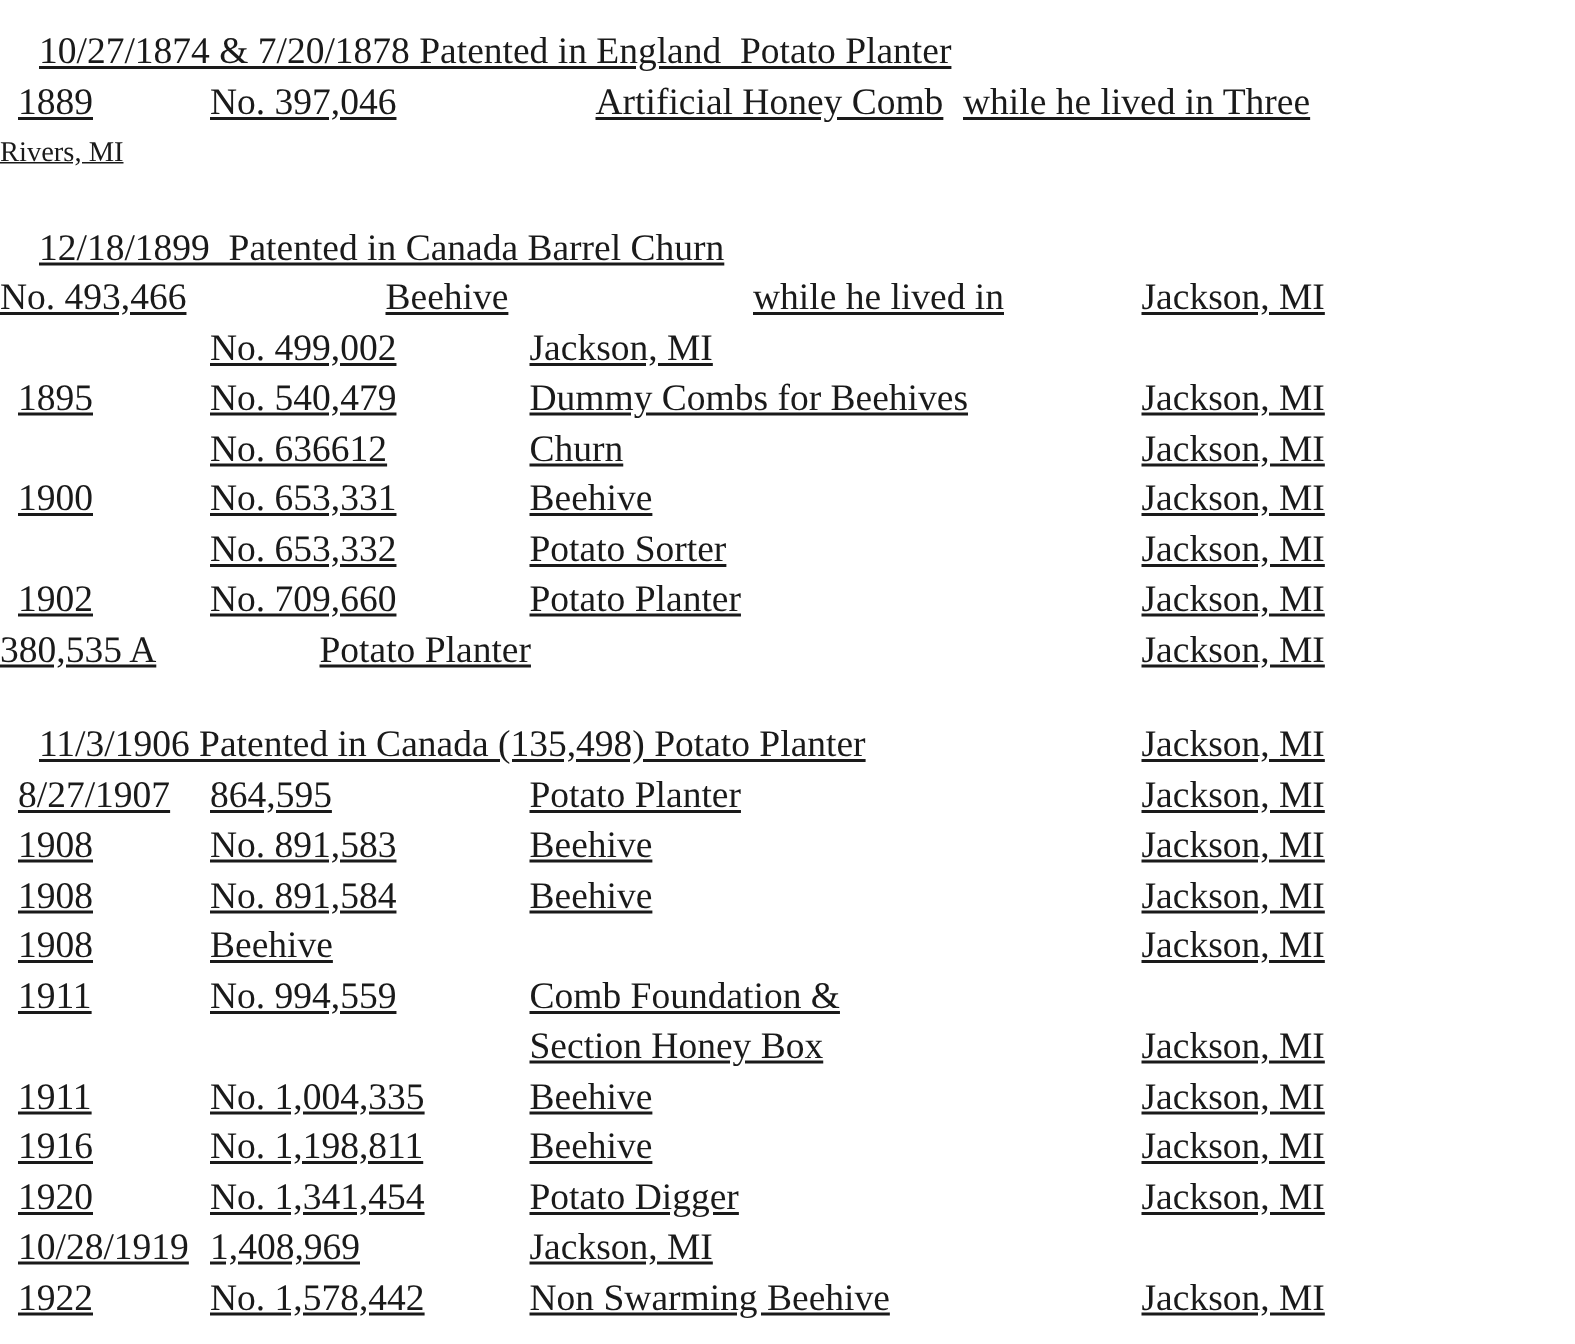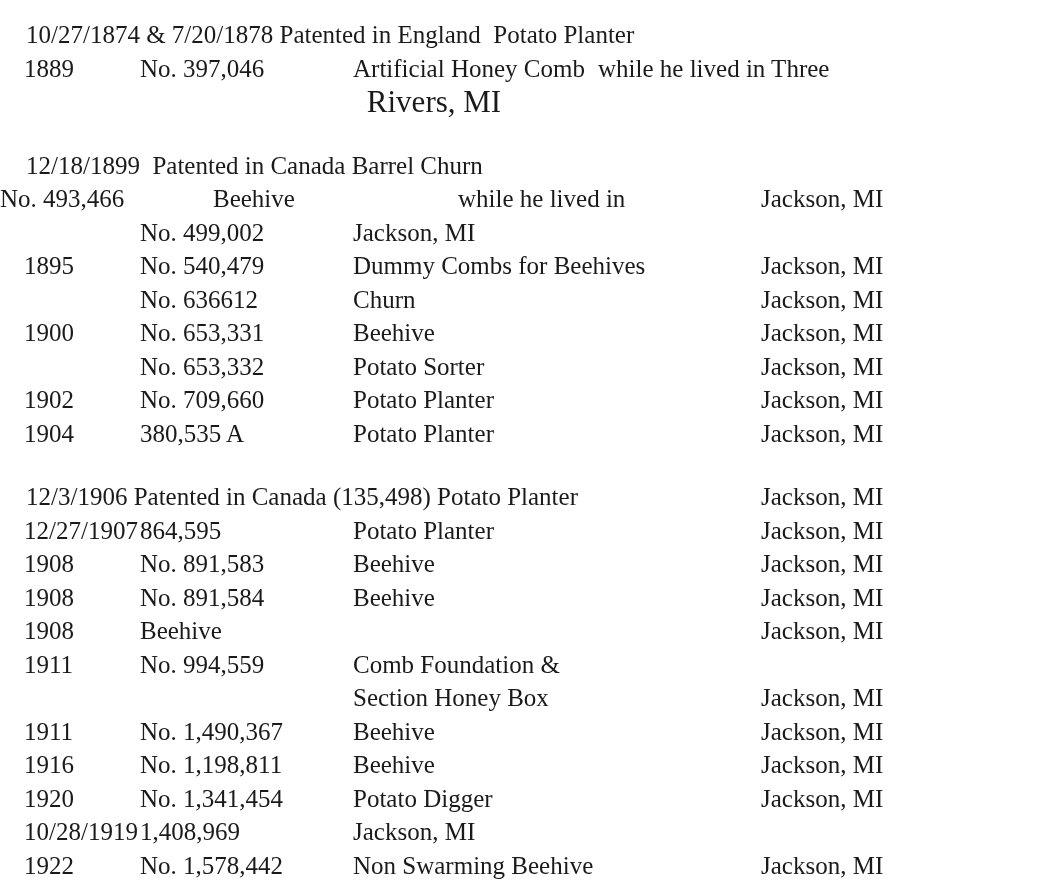--- a/index.html
+++ b/index.html
@@ -13,38 +13,39 @@
     font-family: "Liberation Serif", "DejaVu Serif", serif;
     color: #1a1a1a;
     overflow: hidden;
   }
   .page {
     position: relative;
     width: 926px;
     height: 896px;
     padding: 18px 0 0 0;
     box-sizing: border-box;
+    text-decoration: underline;
   }
   .block {
     margin: 0;
   }
   .spacer {
     height: 30px;
   }
   .row {
     display: flex;
     align-items: baseline;
     font-size: 25px;
     line-height: 33.5px;
     white-space: pre;
   }
   .col-year {
     width: 140px;
     flex: 0 0 140px;
-    padding-left: 24px;
+    padding-left: 12px;
     box-sizing: border-box;
   }
   .col-num {
     width: 213px;
     flex: 0 0 213px;
     box-sizing: border-box;
   }
   .col-desc {
     flex: 1 1 auto;
     box-sizing: border-box;
@@ -64,29 +65,30 @@
     align-items: baseline;
   }
   .freeline .free-text {
     flex: 1 1 auto;
   }
   .freeline .free-loc {
     width: 165px;
     flex: 0 0 165px;
   }
   .rightline {
-    font-size: 31px;
+    font-size: 19px;
     line-height: 33.5px;
-    text-align: center;
+    text-align: left;
     padding-right: 58px;
     white-space: pre;
   }
   .desc-with-note {
     display: flex;
     align-items: baseline;
+    margin-left: 44px;
   }
   .desc-with-note .d-main {
     flex: 0 0 auto;
   }
   .desc-with-note .d-note {
     flex: 0 0 auto;
     text-align: center;
   }
 </style>
 </head>
@@ -162,37 +164,36 @@
     </div>
 
     <div class="row">
       <span class="col-year">1902</span>
       <span class="col-num">No. 709,660</span>
       <span class="col-desc">Potato Planter</span>
       <span class="col-loc">Jackson, MI</span>
     </div>
 
     <div class="row">
-      <span class="col-year">1904</span>
       <span class="col-num">380,535 A</span>
       <span class="col-desc">Potato Planter</span>
       <span class="col-loc">Jackson, MI</span>
     </div>
   </div>
 
   <div class="spacer"></div>
 
   <div class="block">
     <div class="freeline">
-      <span class="free-text">12/3/1906 Patented in Canada (135,498) Potato Planter</span>
+      <span class="free-text">11/3/1906 Patented in Canada (135,498) Potato Planter</span>
       <span class="free-loc">Jackson, MI</span>
     </div>
 
     <div class="row">
-      <span class="col-year">12/27/1907</span>
+      <span class="col-year">8/27/1907</span>
       <span class="col-num">864,595</span>
       <span class="col-desc">Potato Planter</span>
       <span class="col-loc">Jackson, MI</span>
     </div>
 
     <div class="row">
       <span class="col-year">1908</span>
       <span class="col-num">No. 891,583</span>
       <span class="col-desc">Beehive</span>
       <span class="col-loc">Jackson, MI</span>
@@ -220,21 +221,21 @@
 
     <div class="row">
       <span class="col-year"></span>
       <span class="col-num"></span>
       <span class="col-desc">Section Honey Box</span>
       <span class="col-loc">Jackson, MI</span>
     </div>
 
     <div class="row">
       <span class="col-year">1911</span>
-      <span class="col-num">No. 1,490,367</span>
+      <span class="col-num">No. 1,004,335</span>
       <span class="col-desc">Beehive</span>
       <span class="col-loc">Jackson, MI</span>
     </div>
 
     <div class="row">
       <span class="col-year">1916</span>
       <span class="col-num">No. 1,198,811</span>
       <span class="col-desc">Beehive</span>
       <span class="col-loc">Jackson, MI</span>
     </div>

